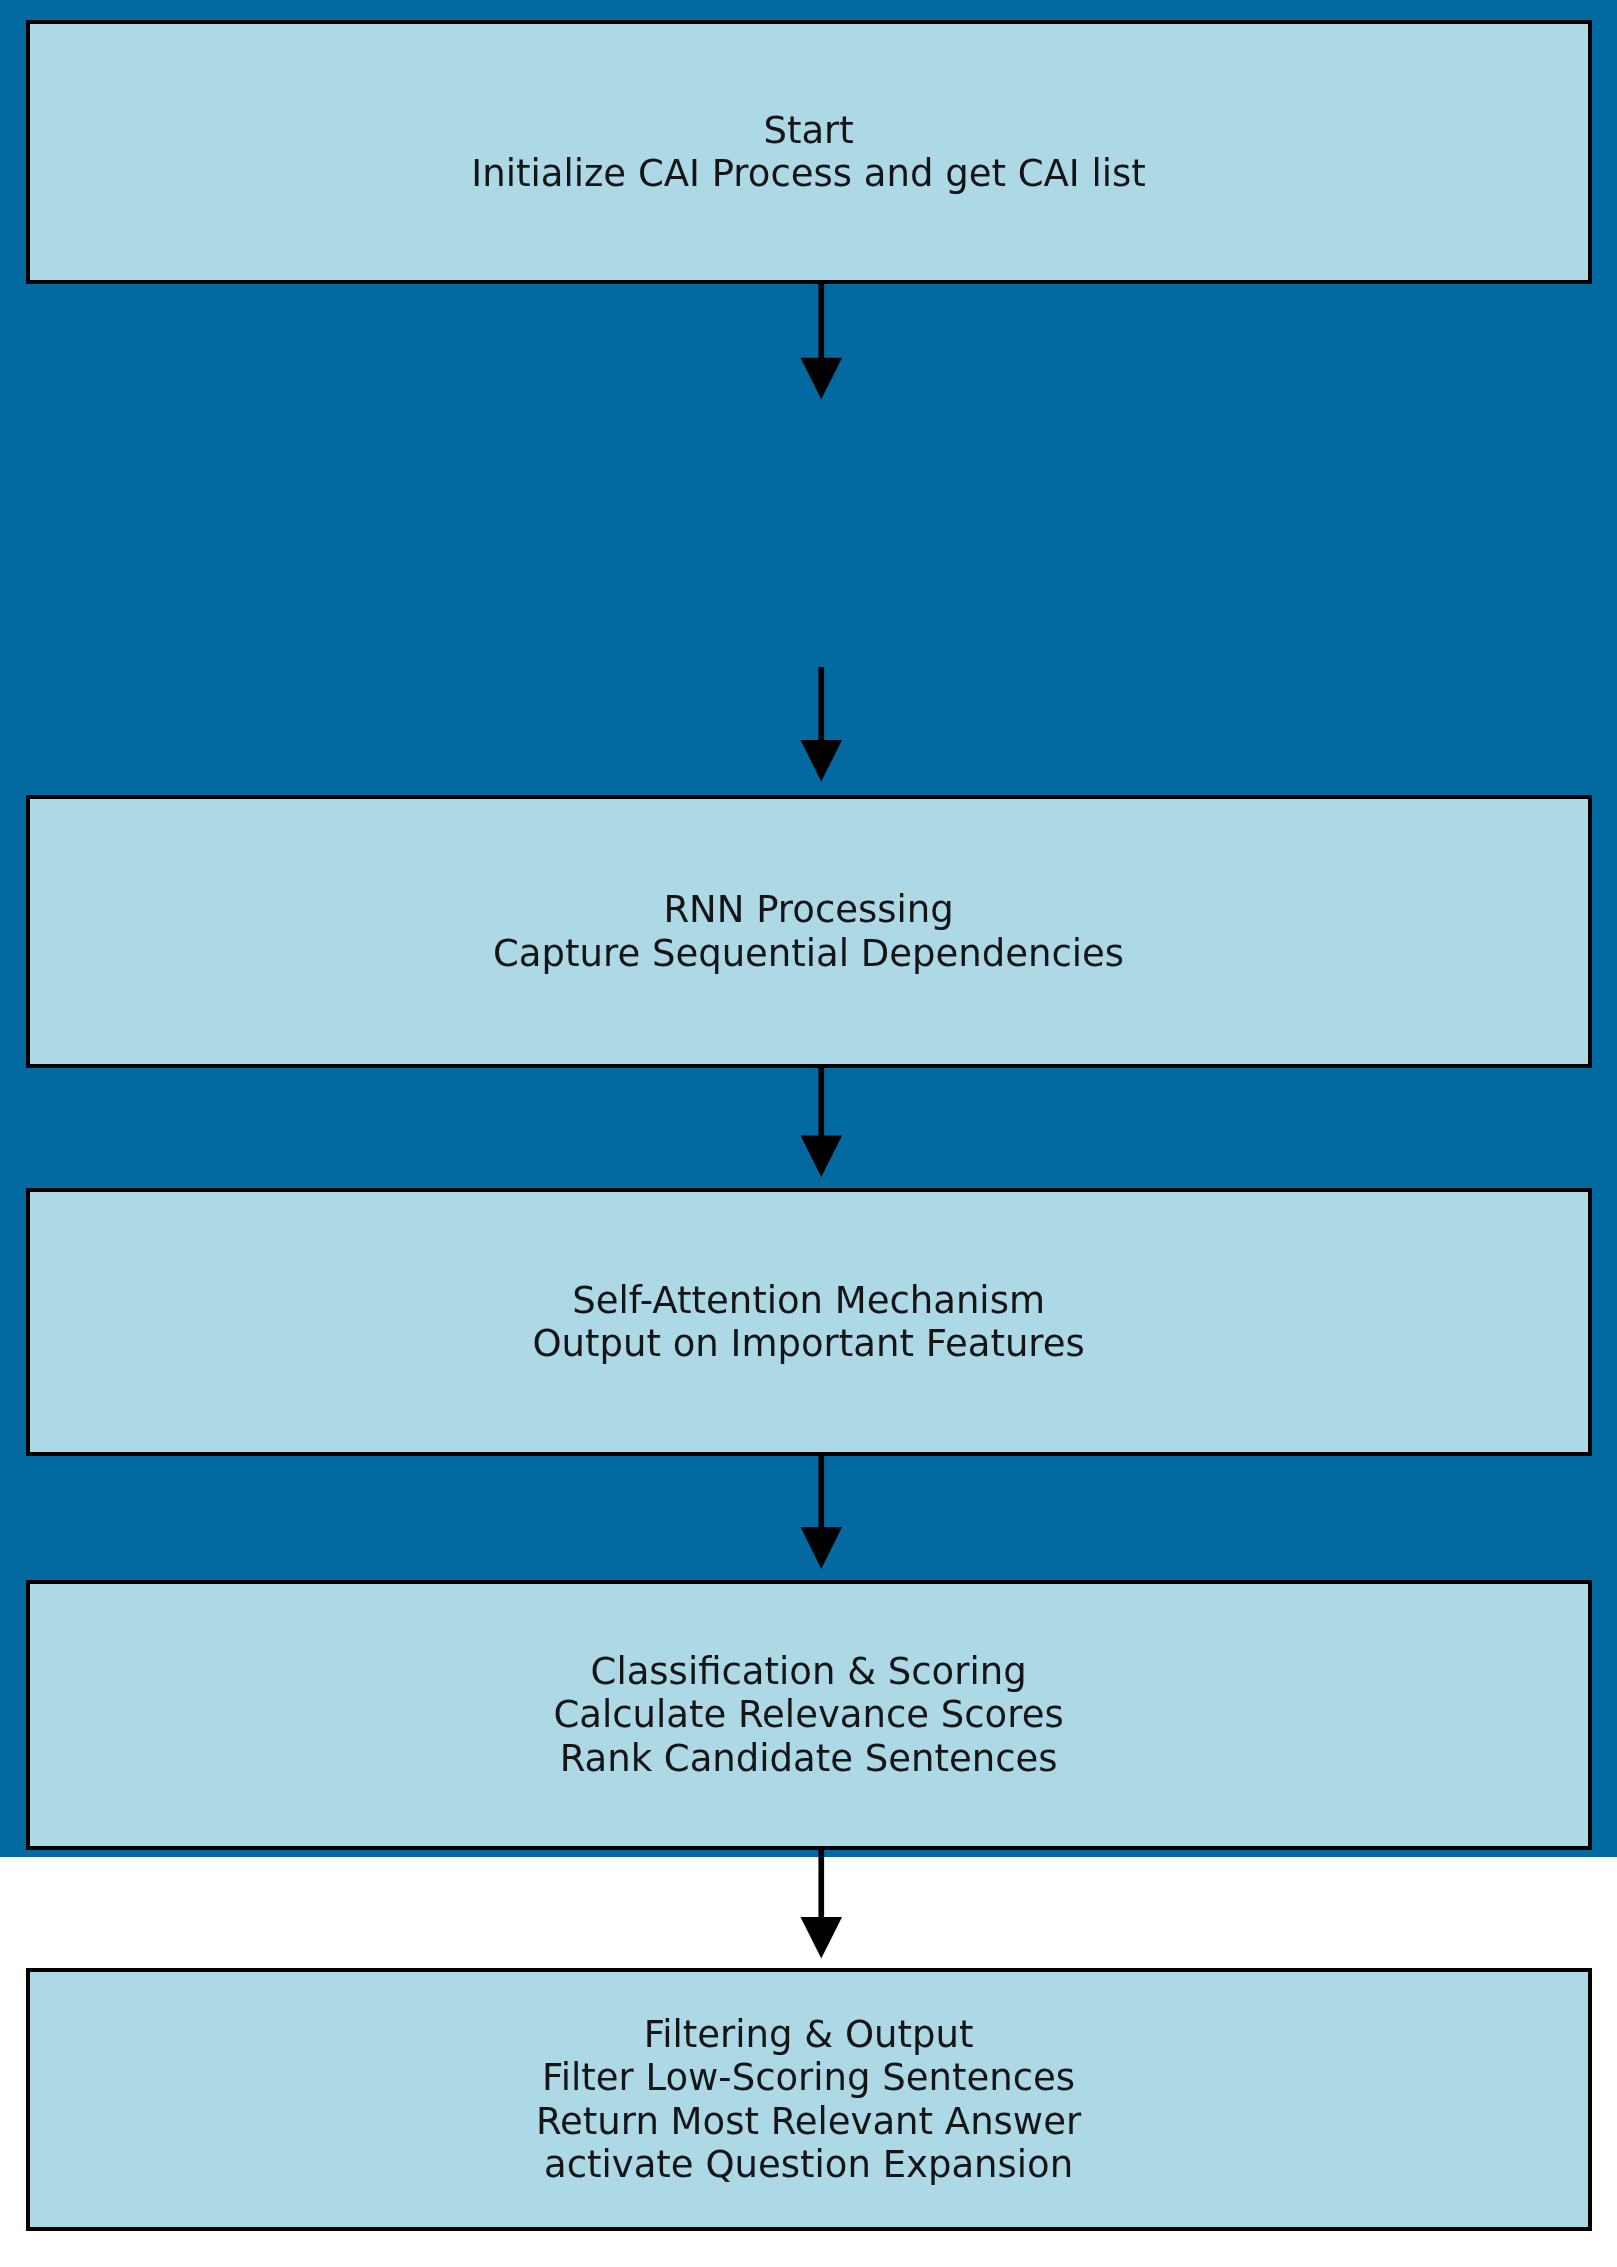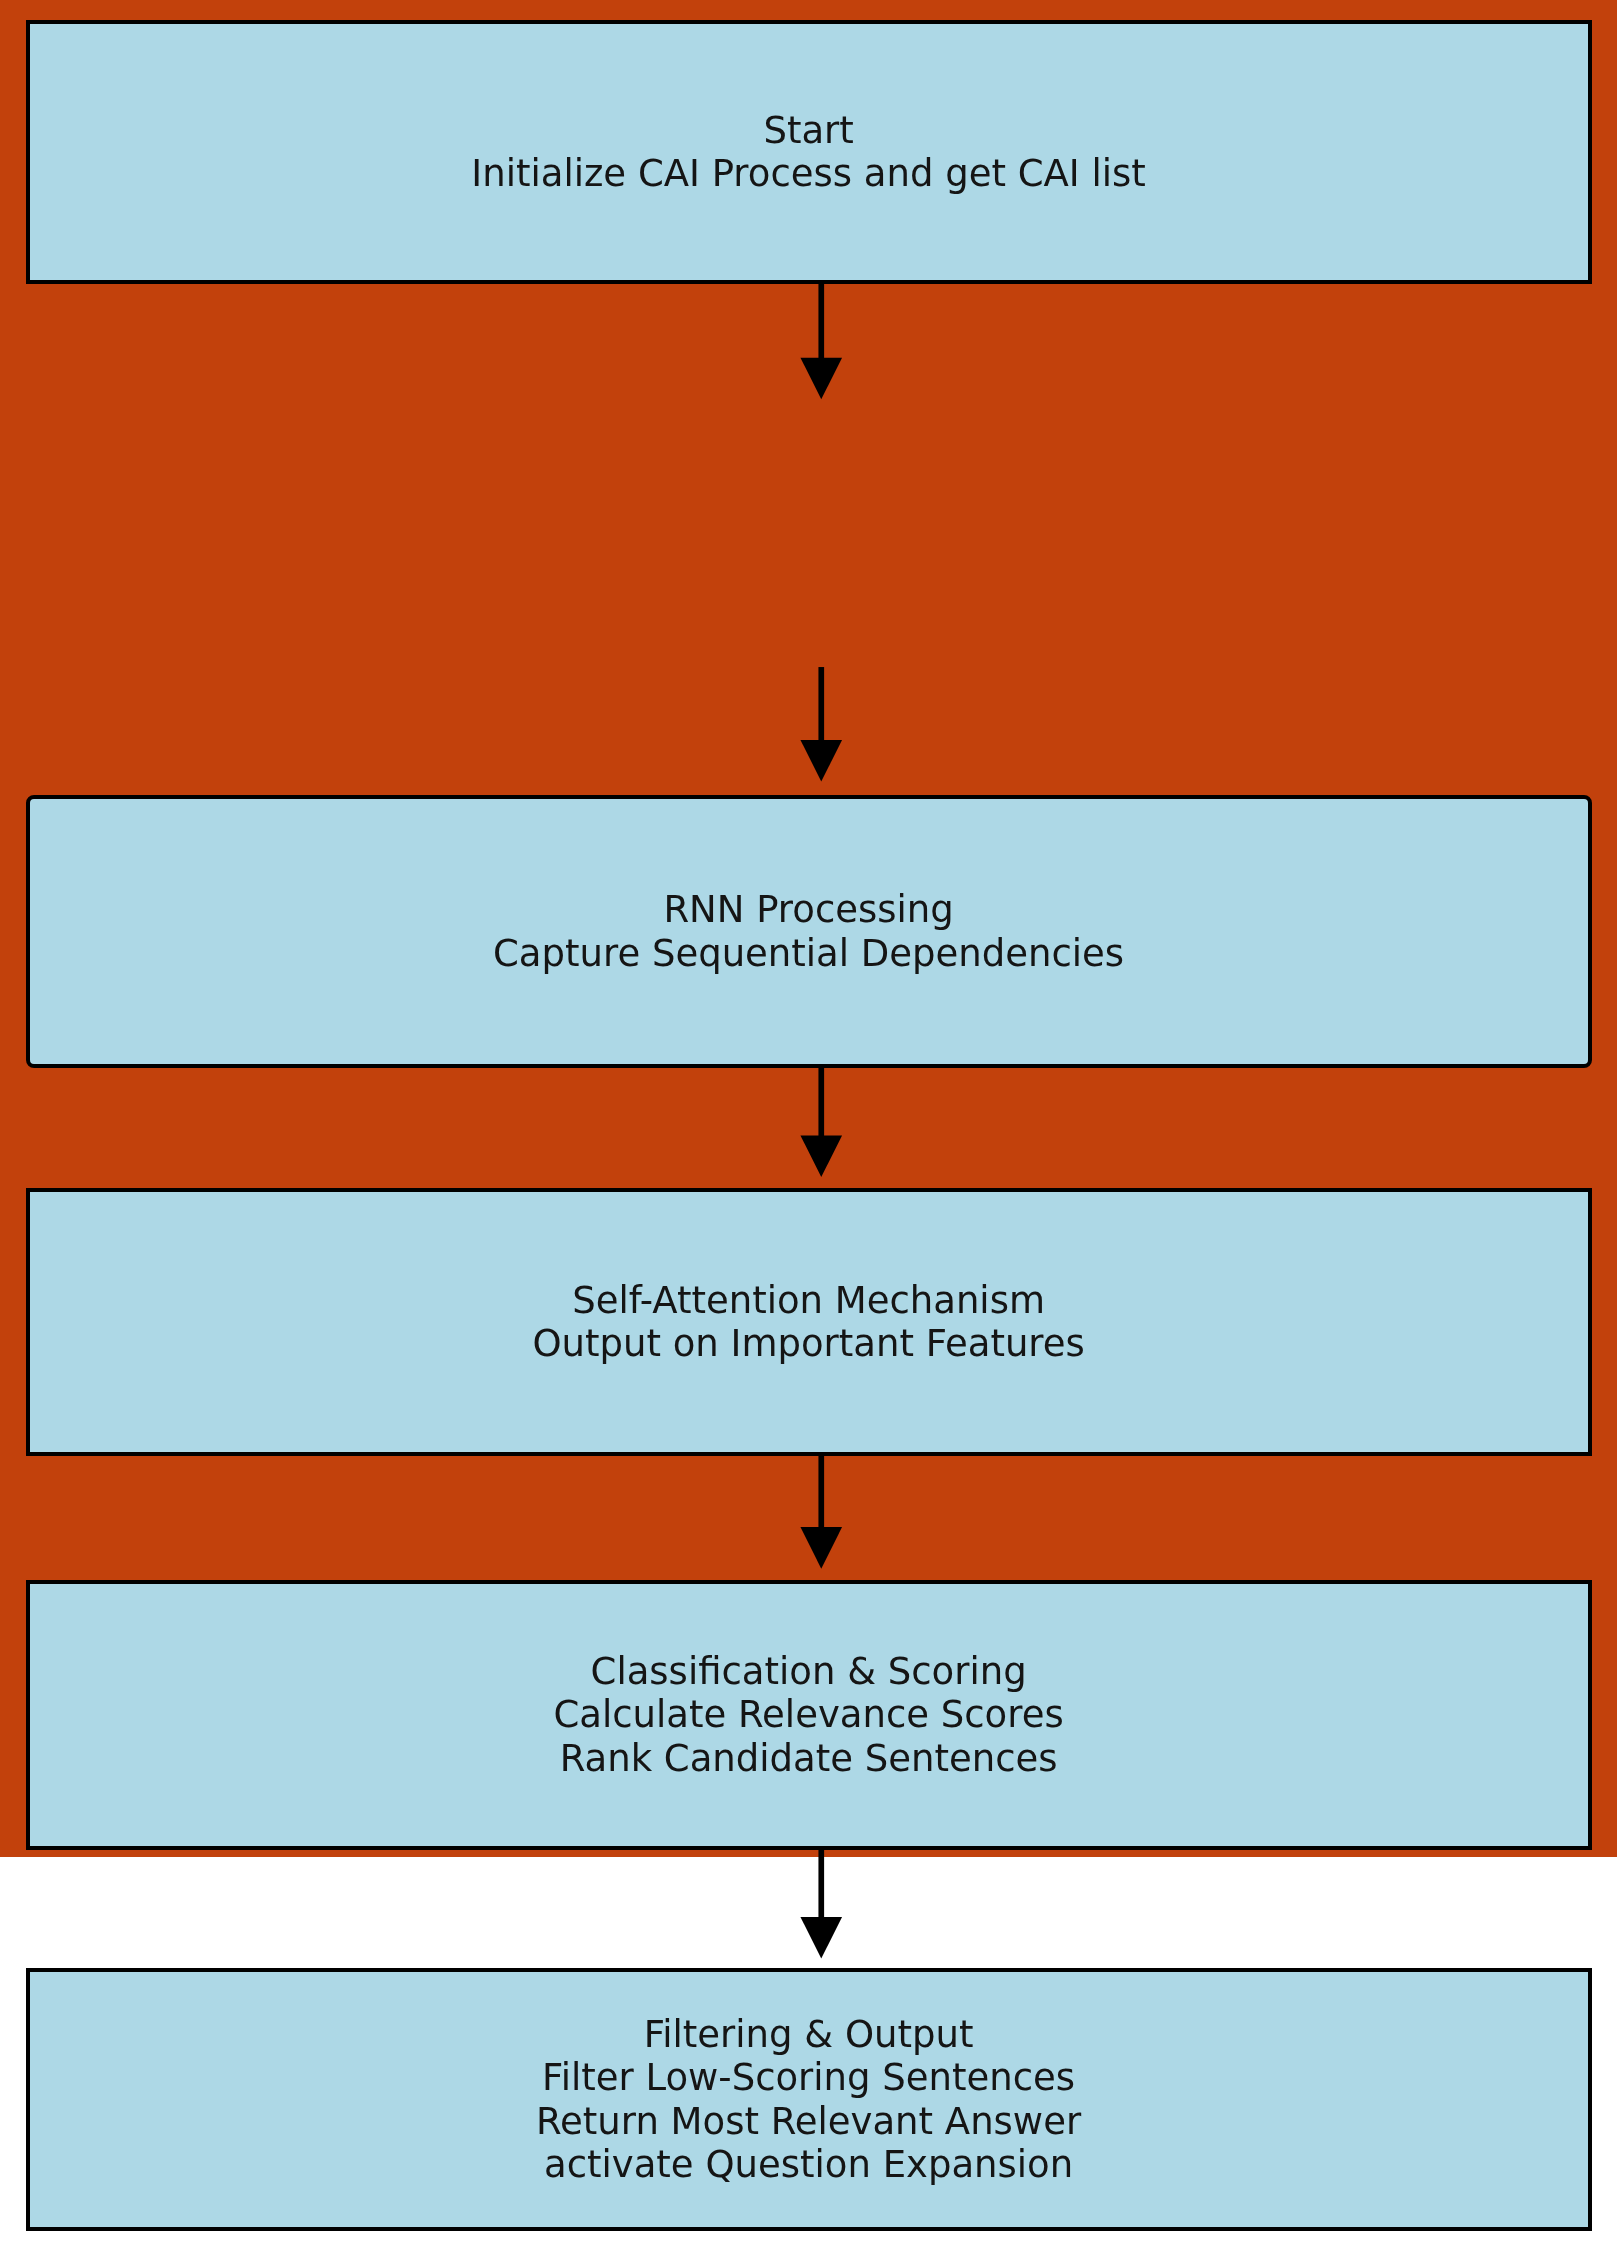--- a/index.html
+++ b/index.html
@@ -11,21 +11,21 @@
   body {
     width: 1617px;
     height: 2267px;
     font-family: "DejaVu Sans", sans-serif;
     overflow: hidden;
   }
   #flowchart {
     position: relative;
     width: 1617px;
     height: 1857px;
-    background: #c2410c;
+    background: #0369a1;
   }
   .node {
     position: absolute;
     left: 25.6px;
     width: 1566px;
     box-sizing: border-box;
     background: #add8e6;
     border: 4.7px solid #000000;
     display: flex;
     align-items: center;
@@ -48,21 +48,21 @@
     top: 0;
     pointer-events: none;
   }
   .edge svg {
     display: block;
     overflow: visible;
   }
   
   .n1 { top: 20px;   height: 264px; }
   .n2 { top: 409px;  height: 258px; }
-  .n3 { top: 795px;  height: 273px; border-radius: 8px; }
+  .n3 { top: 795px;  height: 273px; }
   .n4 { top: 1188px; height: 268px; }
   .n5 { top: 1580px; height: 270px; }
   .n6 { top: 1968px; height: 263px; }
 </style>
 </head>
 <body>
 
 <div id="flowchart">
 
   <div class="edge">

